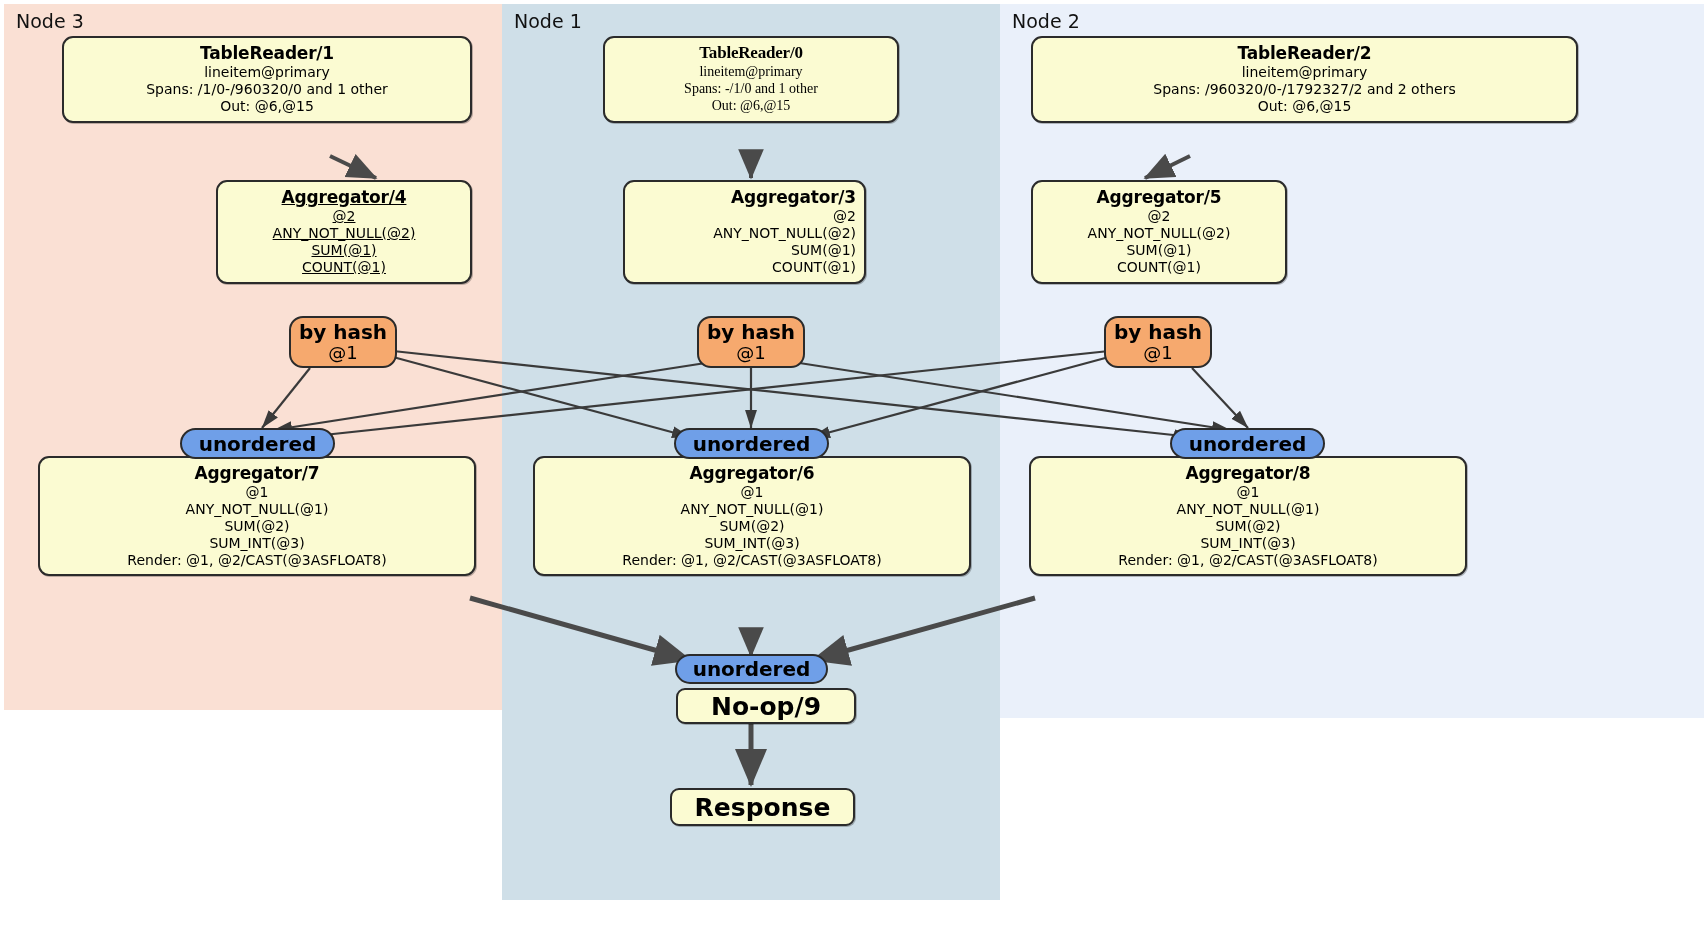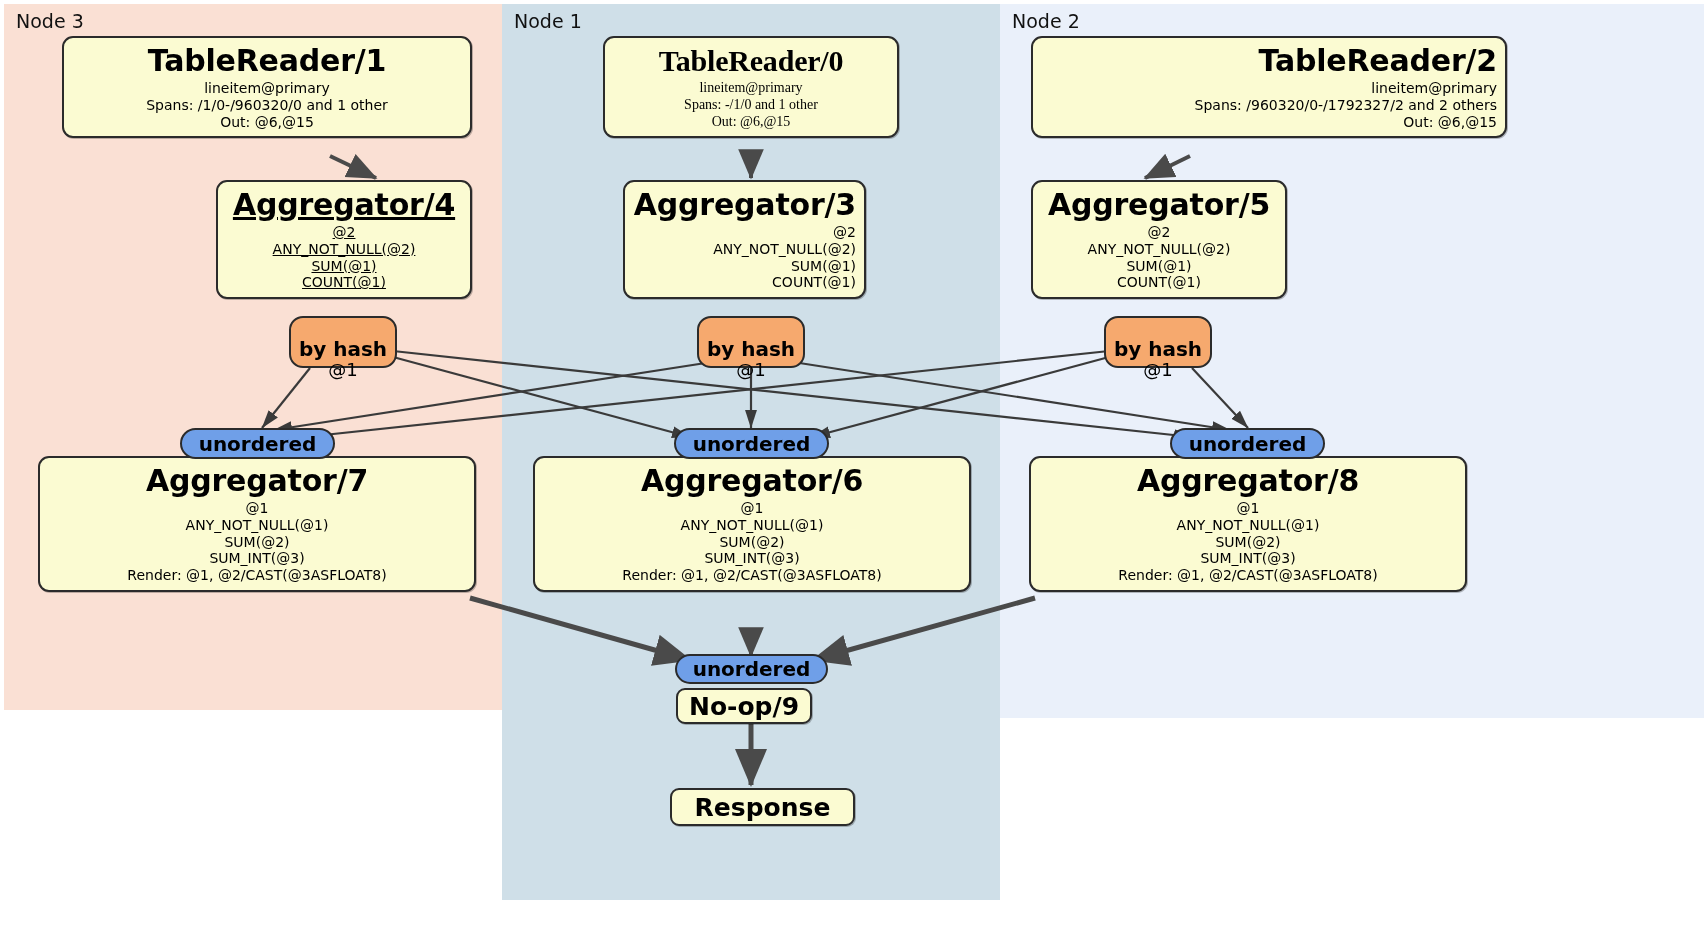--- a/index.html
+++ b/index.html
@@ -51,21 +51,21 @@
     border: 2px solid #2b2b2b;
     border-radius: 11px;
     text-align: center;
     padding: 5px 8px 6px 8px;
     line-height: 1.2;
     color: #000000;
     box-shadow: 1px 1px 0 rgba(0,0,0,0.25);
   }
   .proc-title {
     font-weight: bold;
-    font-size: 30px;
+    font-size: 17px;
     letter-spacing: -0.2px;
     display: block;
     margin-bottom: 1px;
   }
   .proc-line {
     display: block;
     font-size: 14px;
     white-space: nowrap;
   }
 
@@ -89,21 +89,21 @@
 
   
   .router-badge {
     position: absolute;
     box-sizing: border-box;
     background: #f6a96e;
     border: 2px solid #2b2b2b;
     border-radius: 14px;
     text-align: center;
     color: #000000;
-    padding-top: 20px;
+    padding-top: 3px;
     line-height: 1.12;
     z-index: 6;
   }
   .router-badge .r-title {
     display: block;
     font-weight: bold;
     font-size: 20px;
   }
   .router-badge .r-sub {
     display: block;
@@ -184,21 +184,21 @@
     <span class="proc-line">Out: @6,@15</span>
   </div>
 
   <div class="proc-box" style="left:603px; top:36px; width:296px;font-family:Liberation Serif, serif;">
     <span class="proc-title">TableReader/0</span>
     <span class="proc-line">lineitem@primary</span>
     <span class="proc-line">Spans: -/1/0 and 1 other</span>
     <span class="proc-line">Out: @6,@15</span>
   </div>
 
-  <div class="proc-box" style="left:1031px; top:36px; width:476px;text-align:right;">
+  <div class="proc-box" style="left:1031px; top:36px; width:547px;">
     <span class="proc-title">TableReader/2</span>
     <span class="proc-line">lineitem@primary</span>
     <span class="proc-line">Spans: /960320/0-/1792327/2 and 2 others</span>
     <span class="proc-line">Out: @6,@15</span>
   </div>
 
   <div class="proc-box" style="left:216px; top:180px; width:256px;text-decoration:underline;">
     <span class="proc-title">Aggregator/4</span>
     <span class="proc-line">@2</span>
     <span class="proc-line">ANY_NOT_NULL(@2)</span>
@@ -273,21 +273,21 @@
     <span class="proc-line">ANY_NOT_NULL(@1)</span>
     <span class="proc-line">SUM(@2)</span>
     <span class="proc-line">SUM_INT(@3)</span>
     <span class="proc-line">Render: @1, @2/CAST(@3ASFLOAT8)</span>
   </div>
 
   <div class="sync-badge" style="left:675px; top:654px; width:153px; height:30px;">
     <span>unordered</span>
   </div>
 
-  <div class="small-box" style="left:676px; top:688px; width:136px; height:36px;">
+  <div class="small-box" style="left:676px; top:688px; width:180px; height:36px;">
     <span>No-op/9</span>
   </div>
 
   <div class="small-box" style="left:670px; top:788px; width:185px; height:38px;">
     <span>Response</span>
   </div>
 
 </div>
 
 </body></html>

